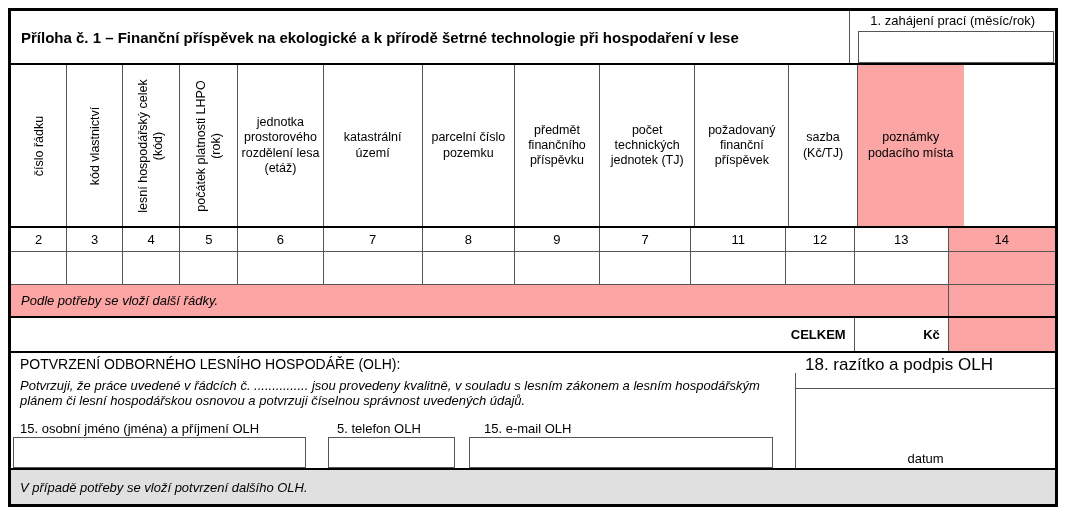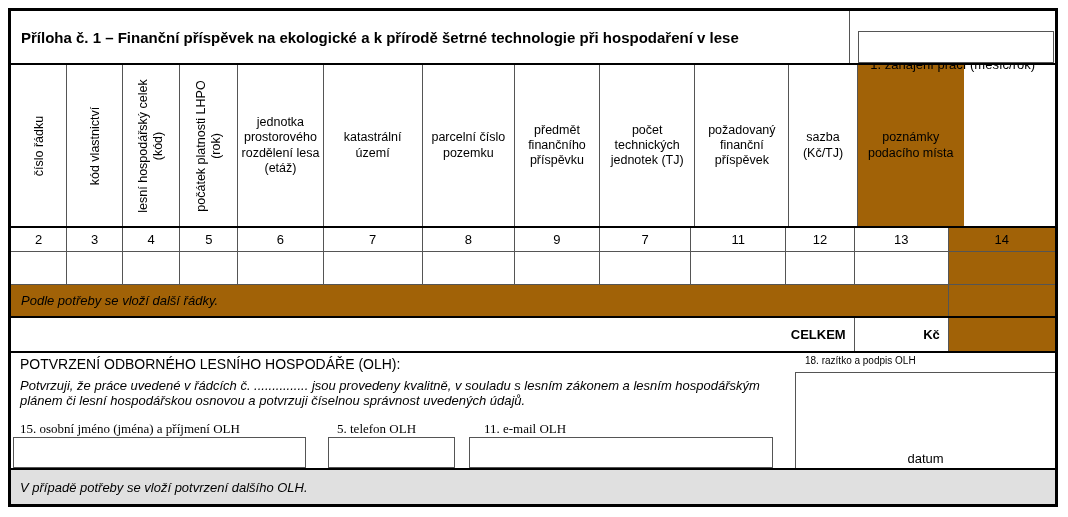--- a/index.html
+++ b/index.html
@@ -20,36 +20,36 @@
   .title-band { display:flex; height:54px; border-bottom:2px solid #000; }
   .title-cell {
     width:80.4%; border-right:1px solid #555;
     display:flex; align-items:center;
     padding-left:10px; padding-right:6px;
     font-size:15px; font-weight:bold;
   }
   .start-cell { flex:1; position:relative; }
   .start-label {
     position:absolute; left:0; right:0; top:2px;
-    text-align:center; font-size:13px; white-space:nowrap;margin-top:44px;
+    text-align:center; font-size:13px; white-space:nowrap;
   }
   .start-box {
     position:absolute; left:8px; right:1px; top:20px; bottom:0;
     border:1px solid #555; background:#fff;
   }
   
   .row { display:flex; width:100%; }
   .row .cell { border-right:1px solid #555; }
   .row .cell:last-child { border-right:none; }
   .header-row { height:163px; border-bottom:2px solid #000; }
   .numbers-row { height:24px; border-bottom:1px solid #555; }
   .entry-row { height:33px; border-bottom:1px solid #555; }
   .note-row { height:33px; border-bottom:2px solid #000; }
   .total-row { height:35px; border-bottom:2px solid #000; }
-  .shade { background:#a16207; }
+  .shade { background:#fca5a5; }
   
   .c2{width:5.37%} .c3{width:5.37%} .c4{width:5.47%} .c5{width:5.57%}
   .c6{width:8.16%} .c7{width:9.50%} .c8{width:8.83%} .c9{width:8.16%}
   .c10{width:8.73%} .c11{width:9.12%} .c12{width:6.53%} .c13{width:9.02%}
   .c14{width:10.17%}
   
   .hcell {
     display:flex; align-items:center; justify-content:center;
     text-align:center; font-size:12.5px; line-height:1.22;
     padding:0 3px;
@@ -88,32 +88,32 @@
   
   .olh-section { position:relative; height:117px; border-bottom:2px solid #000; }
   .olh-heading {
     position:absolute; left:9px; top:3px;
     font-size:14px; font-weight:normal;
   }
   .olh-statement {
     position:absolute; left:9px; top:25px; width:772px;
     font-size:13px; font-style:italic; line-height:1.18;
   }
-  .olh-field-label { position:absolute; top:68px; font-size:13px; white-space:nowrap;font-family:Liberation Serif, serif; }
+  .olh-field-label { position:absolute; top:68px; font-size:13px; white-space:nowrap; }
   .lbl-name { left:9px; }
   .lbl-phone { left:326px; }
   .lbl-email { left:473px; }
   .olh-box { position:absolute; top:84px; bottom:0; border:1px solid #555; background:#fff; }
   .box-name { left:2px; width:293px; }
   .box-phone { left:317px; width:127px; }
   .box-email { left:458px; width:304px; }
   .stamp-label {
-    position:absolute; left:784px; right:0; top:0; height:20px;
+    position:absolute; left:784px; right:0; top:0; height:36px;
     border-bottom:1px solid #555;
-    font-size:10px; padding-left:10px; padding-top:2px;
+    font-size:17px; padding-left:10px; padding-top:2px;
   }
   .stamp-box {
     position:absolute; left:784px; right:0; top:20px; bottom:0;
     border-left:1px solid #555;
   }
   .stamp-datum {
     position:absolute; left:0; right:0; bottom:2px;
     text-align:center; font-size:13px;
   }
   
@@ -201,21 +201,21 @@
     <div class="cell total-kc">Kč</div>
     <div class="cell total-shade shade"></div>
   </div>
 
   <div class="olh-section">
     <div class="olh-heading">POTVRZENÍ ODBORNÉHO LESNÍHO HOSPODÁŘE (OLH):</div>
     <div class="olh-statement">Potvrzuji, že práce uvedené v řádcích č. ............... jsou provedeny kvalitně, v souladu s lesním zákonem a lesním hospodářským plánem či lesní hospodářskou osnovou a potvrzuji číselnou správnost uvedených údajů.</div>
 
     <div class="olh-field-label lbl-name">15. osobní jméno (jména) a příjmení OLH</div>
     <div class="olh-field-label lbl-phone">5. telefon OLH</div>
-    <div class="olh-field-label lbl-email">11. e-mail OLH</div>
+    <div class="olh-field-label lbl-email">15. e-mail OLH</div>
 
     <div class="olh-box box-name"></div>
     <div class="olh-box box-phone"></div>
     <div class="olh-box box-email"></div>
 
     <div class="stamp-label">18. razítko a podpis OLH</div>
     <div class="stamp-box">
       <div class="stamp-datum">datum</div>
     </div>
   </div>

